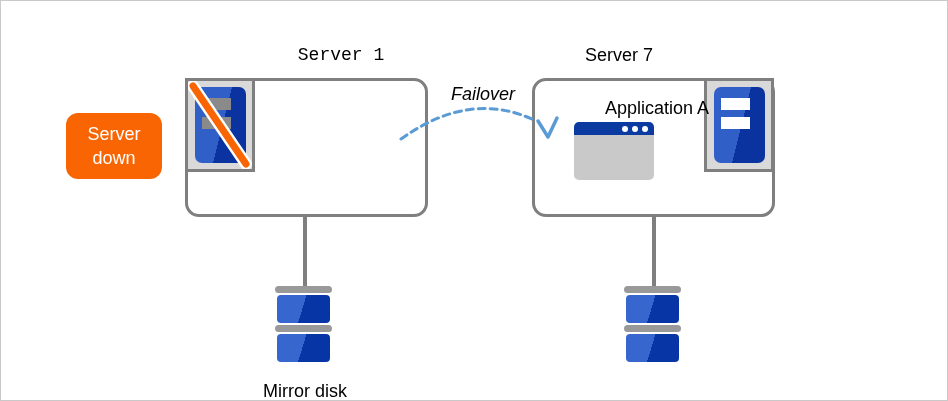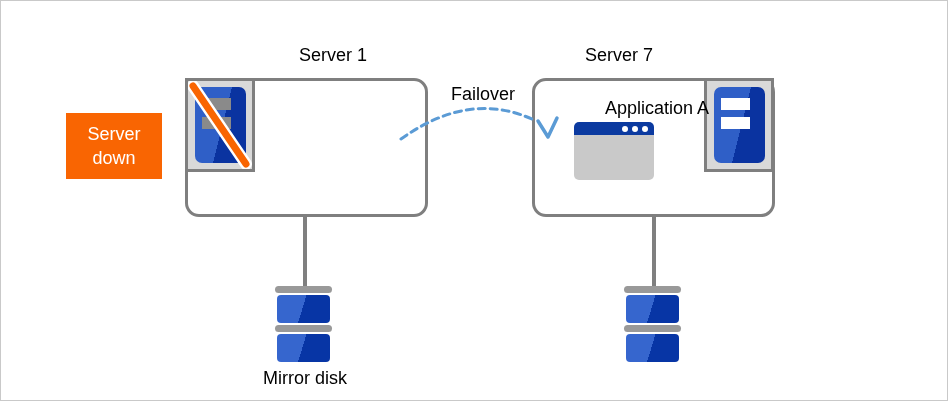--- a/index.html
+++ b/index.html
@@ -25,21 +25,21 @@
     text-align: center;
     white-space: nowrap;
   }
 
   
   .badge {
     position: absolute;
     left: 65px; top: 112px;
     width: 96px; height: 66px;
     background: var(--badge_bg, #f96502);
-    border-radius: 0;
+    border-radius: 12px;
     display: flex;
     align-items: center;
     justify-content: center;
   }
   .badge-text {
     color: #ffffff;
     font-size: 18px;
     line-height: 1.35;
     text-align: center;
     width: 70px;
@@ -53,21 +53,21 @@
     width: 243px; height: 139px;
     box-sizing: border-box;
     background: #ffffff;
     border: 3px solid var(--box_border, #7f7f7f);
     border-radius: 14px;
   }
   .box-s1 { left: 184px; }
   .box-s2 { left: 531px; }
 
   .srv-label { top: 44px; width: 172px; }
-  .lbl-s1 { left: 246px; }
+  .lbl-s1 { left: 254px; font-family: Liberation Mono, monospace; }
   .lbl-s2 { left: 532px; }
 
   
   .icon-panel {
     position: absolute;
     top: 77px;
     width: 70px; height: 94px;
     box-sizing: border-box;
     background: var(--icon_panel_bg, #d9d9d9);
     border: 3px solid var(--box_border, #7f7f7f);
@@ -96,21 +96,21 @@
 
   .slash {
     position: absolute;
     left: 0; top: 0;
     width: 64px; height: 88px;
   }
   .slash-casing { stroke: #ffffff; stroke-width: 12; stroke-linecap: round; }
   .slash-core   { stroke: var(--slash_orange, #f96502); stroke-width: 7; stroke-linecap: round; }
 
   
-  .failover-label { left: 430px; top: 83px; width: 104px; }
+  .failover-label { left: 430px; top: 83px; width: 104px; font-style: italic; }
   .failover-arrow {
     position: absolute;
     left: 395px; top: 100px;
     width: 175px; height: 45px;
     overflow: visible;
   }
   .arrow-arc {
     fill: none;
     stroke: var(--arrow_blue, #5b9bd5);
     stroke-width: 3;
@@ -181,21 +181,21 @@
     border-radius: 4px;
     background: var(--disk_bar_gray, #999999);
   }
   .disk-blue {
     width: 53px; height: 28px;
     border-radius: 4px;
     background: linear-gradient(107deg,
       var(--disk_blue_light, #3666ce) 48%,
       var(--disk_blue_dark, #0735a5) 48%);
   }
-  .disk-label { left: 224px; top: 367px; width: 160px; }
+  .disk-label { left: 224px; top: 380px; width: 160px; }
 </style>
 </head>
 <body>
 
 <div class="canvas">
 
   <div class="badge">
     <div class="badge-text">Server down</div>
   </div>
 

